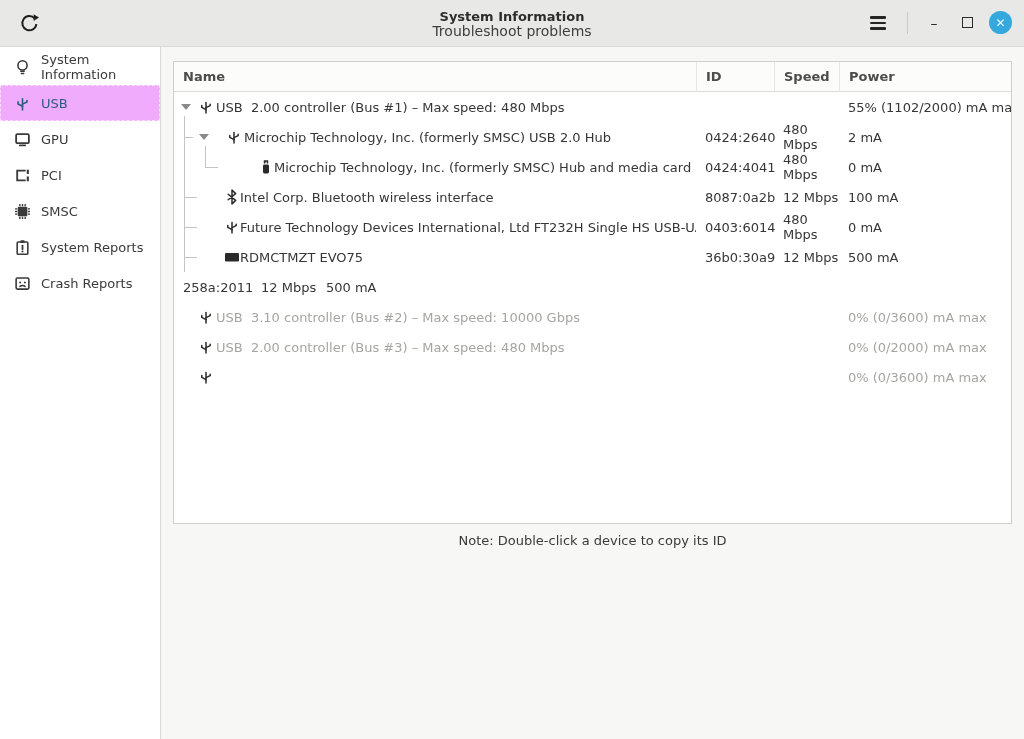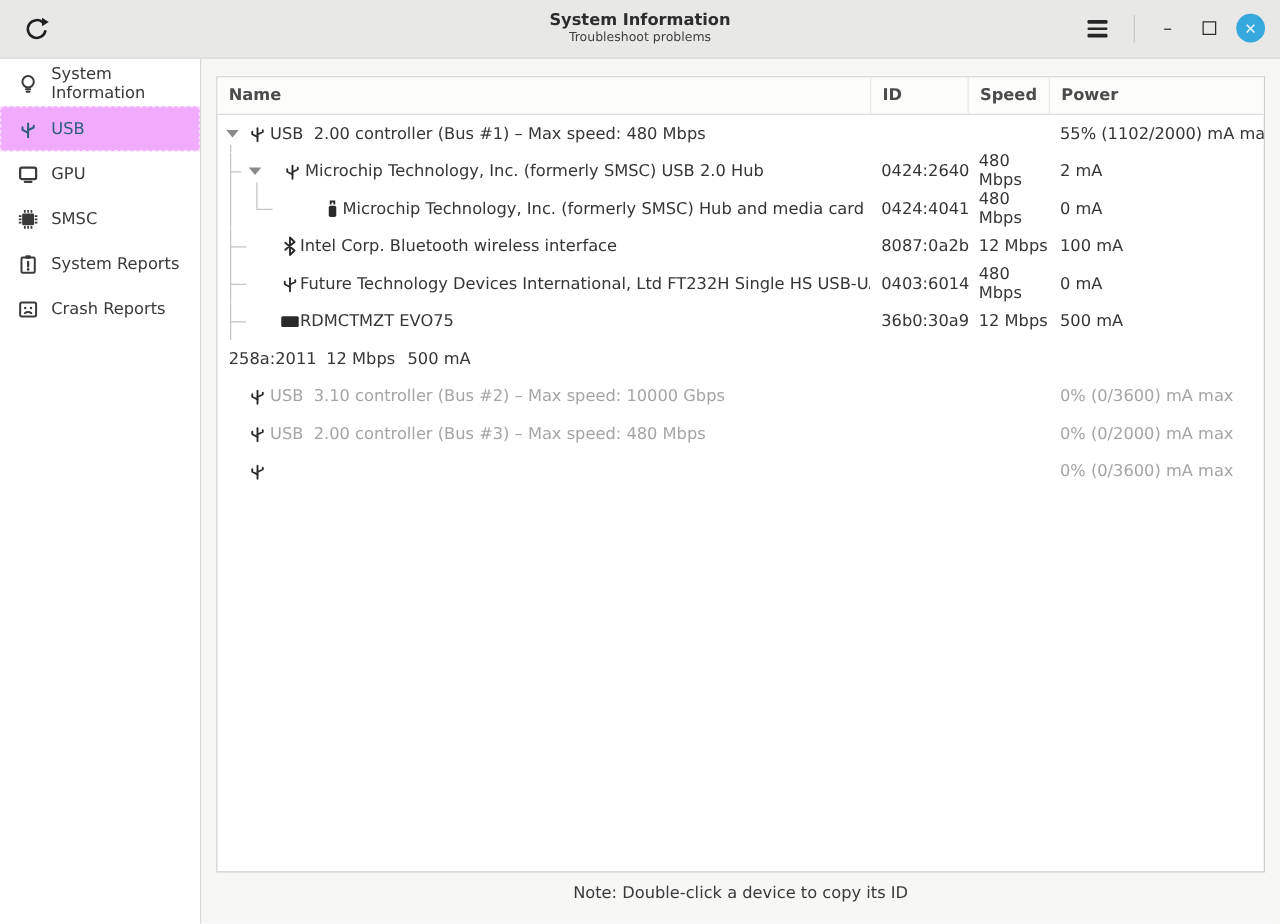--- a/index.html
+++ b/index.html
@@ -5,42 +5,42 @@
   html,body{margin:0;padding:0;}
   body{width:1024px;height:739px;overflow:hidden;font-family:"DejaVu Sans","Liberation Sans",sans-serif;-webkit-font-smoothing:antialiased;}
   .window{width:1024px;height:739px;display:flex;flex-direction:column;background:#f7f7f6;}
 
   
   .titlebar{height:46px;flex:0 0 46px;background:#e8e8e7;border-bottom:1px solid #d9d9d7;display:flex;align-items:center;position:relative;}
   .tb-left{display:flex;align-items:center;padding-left:14px;}
   .icon-btn{width:30px;height:30px;display:flex;align-items:center;justify-content:center;border-radius:4px;cursor:pointer;}
   .tb-center{position:absolute;left:0;right:0;top:0;bottom:0;display:flex;flex-direction:column;align-items:center;justify-content:center;pointer-events:none;}
   .tb-title{font-size:13px;font-weight:bold;color:#2d2d2d;line-height:15px;}
-  .tb-subtitle{font-size:10px;color:#3f3f3f;line-height:14px;}
+  .tb-subtitle{font-size:14px;color:#3f3f3f;line-height:14px;}
   .tb-right{margin-left:auto;display:flex;align-items:center;padding-right:12px;gap:11px;}
   .hamburger{display:flex;flex-direction:column;gap:3px;padding:6px;cursor:pointer;}
   .hamburger i{display:block;width:16px;height:2.4px;background:#262626;border-radius:1px;}
   .tb-sep{width:1px;height:22px;background:#c9c9c7;margin:0 4px;}
   .win-min{width:22px;height:22px;display:flex;align-items:flex-end;justify-content:center;font-size:14px;color:#2c2c2c;cursor:pointer;padding-bottom:3px;box-sizing:border-box;}
   .win-max{width:22px;height:22px;display:flex;align-items:center;justify-content:center;cursor:pointer;}
   .win-max i{width:9px;height:9px;border:1.4px solid #2c2c2c;display:block;}
   .win-close{width:23px;height:23px;border-radius:50%;background:#35a8de;color:#eef7fc;display:flex;align-items:center;justify-content:center;font-size:12px;font-weight:bold;cursor:pointer;}
 
   
   .main{flex:1;display:flex;min-height:0;}
   .sidebar{width:160px;flex:0 0 160px;background:#ffffff;border-right:1px solid #d8d8d6;padding-top:2px;}
   .side-item{height:36px;display:flex;align-items:center;padding-left:13px;gap:10px;font-size:13px;color:#3a3a3a;cursor:pointer;box-sizing:border-box;border:1px dashed transparent;}
   .side-item svg{flex:0 0 auto;}
   .side-item.selected{background:#f0abfc;color:#2b5e7c;border:1px dashed rgba(255,255,255,.65);}
   .side-item.selected svg *{stroke:#2b5e7c;}
   .sicon *{stroke:#3a3a3a;}
   .sicon .f{fill:#3a3a3a;stroke:none;}
 
   .content{flex:1;display:flex;flex-direction:column;min-width:0;}
-  .table-frame{margin:14px 12px 0 12px;height:637px;box-sizing:border-box;background:#ffffff;border:1px solid #cfcfcd;display:flex;flex-direction:column;}
+  .table-frame{margin:14px 12px 0 12px;height:463px;box-sizing:border-box;background:#ffffff;border:1px solid #cfcfcd;display:flex;flex-direction:column;}
   .thead{height:29px;flex:0 0 29px;display:flex;background:#fcfcfb;border-bottom:1px solid #dcdcda;font-weight:bold;font-size:13px;color:#4c4c4c;}
   .th{display:flex;align-items:center;padding-left:9px;box-sizing:border-box;border-left:1px solid #e6e6e4;cursor:pointer;}
   .th.name{flex:1;border-left:none;}
   .th.id{width:78px;flex:0 0 78px;}
   .th.speed{width:65px;flex:0 0 65px;}
   .th.power{width:172px;flex:0 0 172px;}
 
   .tbody{flex:1;overflow:hidden;}
   .row{height:30px;display:flex;font-size:13px;color:#363636;cursor:pointer;}
   .cell{display:flex;align-items:center;box-sizing:border-box;}
@@ -132,20 +132,27 @@
       </div>
 
       <div class="side-item">
         <svg class="sicon" width="17" height="17" viewBox="0 0 16 16" fill="none" stroke-width="1.7">
           <rect x="2" y="3" width="12" height="8.5" rx="1.2"></rect>
             <path d="M5.5 13.6 L10.5 13.6" stroke-linecap="round"></path>
         </svg>
         <span>GPU</span>
       </div>
 
+      <div class="side-item">
+        <svg class="sicon" width="17" height="17" viewBox="0 0 16 16" fill="none" stroke-width="1.7">
+          <path d="M11 3.5 L3 3.5 L3 12.5 L11 12.5"></path>
+            <path d="M13 2.5 L13 6.5 M13 9 L13 13.5" stroke-width="2"></path>
+        </svg>
+        <span>PCI</span>
+      </div>
 
       <div class="side-item">
         <svg class="sicon" width="17" height="17" viewBox="0 0 16 16">
           <rect class="f" x="3.5" y="3.5" width="9" height="9" rx="1"></rect>
           <path d="M5.5 1 L5.5 3 M8 1 L8 3 M10.5 1 L10.5 3 M5.5 13 L5.5 15 M8 13 L8 15 M10.5 13 L10.5 15 M1 5.5 L3 5.5 M1 8 L3 8 M1 10.5 L3 10.5 M13 5.5 L15 5.5 M13 8 L15 8 M13 10.5 L15 10.5" stroke-width="1.3"></path>
         </svg>
         <span>SMSC</span>
       </div>
 
       <div class="side-item">

